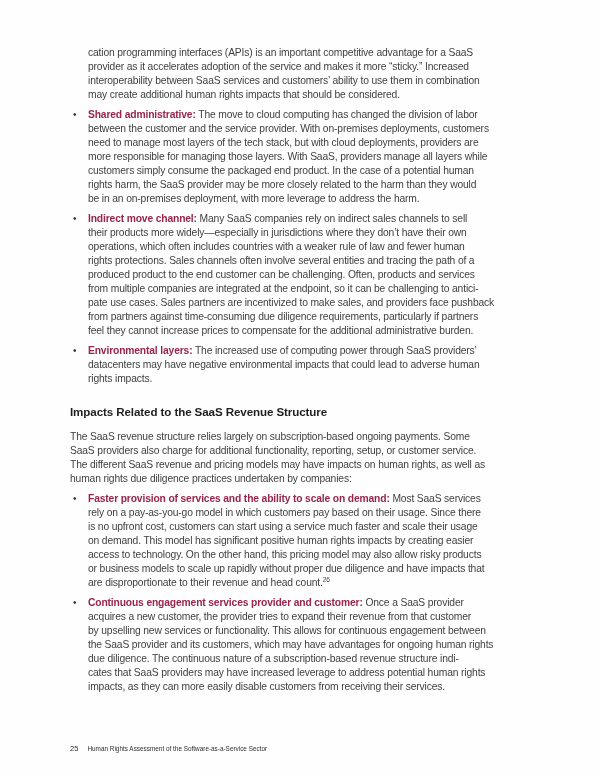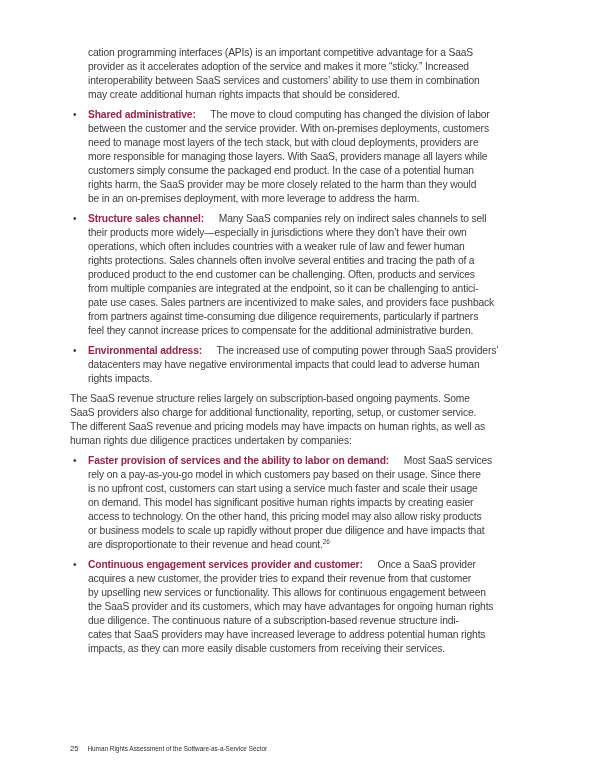--- a/index.html
+++ b/index.html
@@ -48,21 +48,20 @@
     top: -0.5px;
     font-size: 10px;
     color: #3a3a3a;
   }
   .lead {
     font-weight: bold;
     color: #97254e;
   }
   .btext {
     white-space: pre-line;
-    margin-left: 12px;
   }
   h2.heading {
     font-size: 11.6px;
     line-height: 14px;
     font-weight: bold;
     color: #1f1f1f;
     letter-spacing: -0.1px;
     margin: 19px 0 11px 0;
   }
   sup.fn {
@@ -99,42 +98,43 @@
 may create additional human rights impacts that should be considered.</p>
 
     <ul class="bullets">
       <li class="bullet"><span class="dot">•</span><span class="lead">Shared administrative:</span><span class="btext"> The move to cloud computing has changed the division of labor
 between the customer and the service provider. With on-premises deployments, customers
 need to manage most layers of the tech stack, but with cloud deployments, providers are
 more responsible for managing those layers. With SaaS, providers manage all layers while
 customers simply consume the packaged end product. In the case of a potential human
 rights harm, the SaaS provider may be more closely related to the harm than they would
 be in an on-premises deployment, with more leverage to address the harm.</span></li>
-      <li class="bullet"><span class="dot">•</span><span class="lead">Structure sales channel:</span><span class="btext"> Many SaaS companies rely on indirect sales channels to sell
+      <li class="bullet"><span class="dot">•</span><span class="lead">Indirect move channel:</span><span class="btext"> Many SaaS companies rely on indirect sales channels to sell
 their products more widely—especially in jurisdictions where they don’t have their own
 operations, which often includes countries with a weaker rule of law and fewer human
 rights protections. Sales channels often involve several entities and tracing the path of a
 produced product to the end customer can be challenging. Often, products and services
 from multiple companies are integrated at the endpoint, so it can be challenging to antici-
 pate use cases. Sales partners are incentivized to make sales, and providers face pushback
 from partners against time-consuming due diligence requirements, particularly if partners
 feel they cannot increase prices to compensate for the additional administrative burden.</span></li>
-      <li class="bullet"><span class="dot">•</span><span class="lead">Environmental address:</span><span class="btext"> The increased use of computing power through SaaS providers’
+      <li class="bullet"><span class="dot">•</span><span class="lead">Environmental layers:</span><span class="btext"> The increased use of computing power through SaaS providers’
 datacenters may have negative environmental impacts that could lead to adverse human
 rights impacts.</span></li>
     </ul>
 
+    <h2 class="heading">Impacts Related to the SaaS Revenue Structure</h2>
 
     <p class="para">The SaaS revenue structure relies largely on subscription-based ongoing payments. Some
 SaaS providers also charge for additional functionality, reporting, setup, or customer service.
 The different SaaS revenue and pricing models may have impacts on human rights, as well as
 human rights due diligence practices undertaken by companies:</p>
 
     <ul class="bullets">
-      <li class="bullet"><span class="dot">•</span><span class="lead">Faster provision of services and the ability to labor on demand:</span><span class="btext"> Most SaaS services
+      <li class="bullet"><span class="dot">•</span><span class="lead">Faster provision of services and the ability to scale on demand:</span><span class="btext"> Most SaaS services
 rely on a pay-as-you-go model in which customers pay based on their usage. Since there
 is no upfront cost, customers can start using a service much faster and scale their usage
 on demand. This model has significant positive human rights impacts by creating easier
 access to technology. On the other hand, this pricing model may also allow risky products
 or business models to scale up rapidly without proper due diligence and have impacts that
 are disproportionate to their revenue and head count.</span><sup class="fn">26</sup></li>
       <li class="bullet"><span class="dot">•</span><span class="lead">Continuous engagement services provider and customer:</span><span class="btext"> Once a SaaS provider
 acquires a new customer, the provider tries to expand their revenue from that customer
 by upselling new services or functionality. This allows for continuous engagement between
 the SaaS provider and its customers, which may have advantages for ongoing human rights

